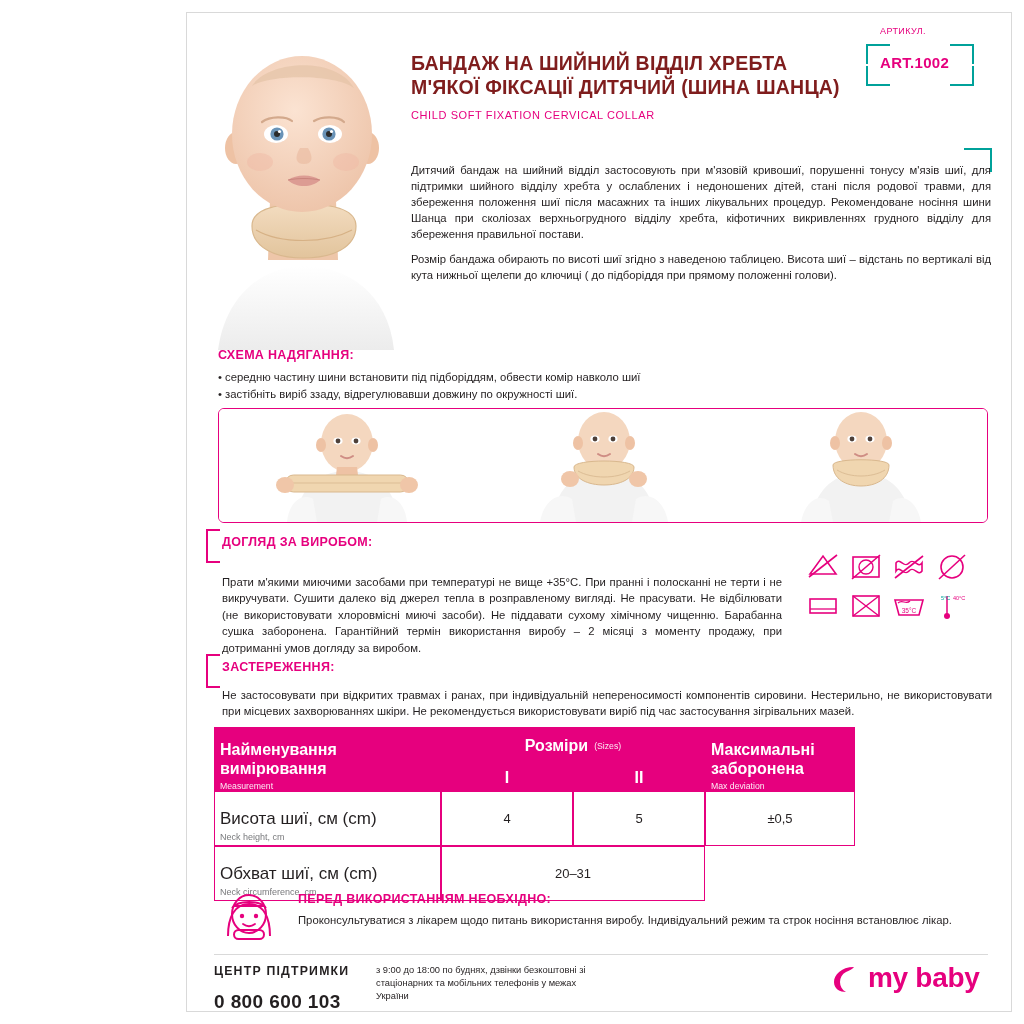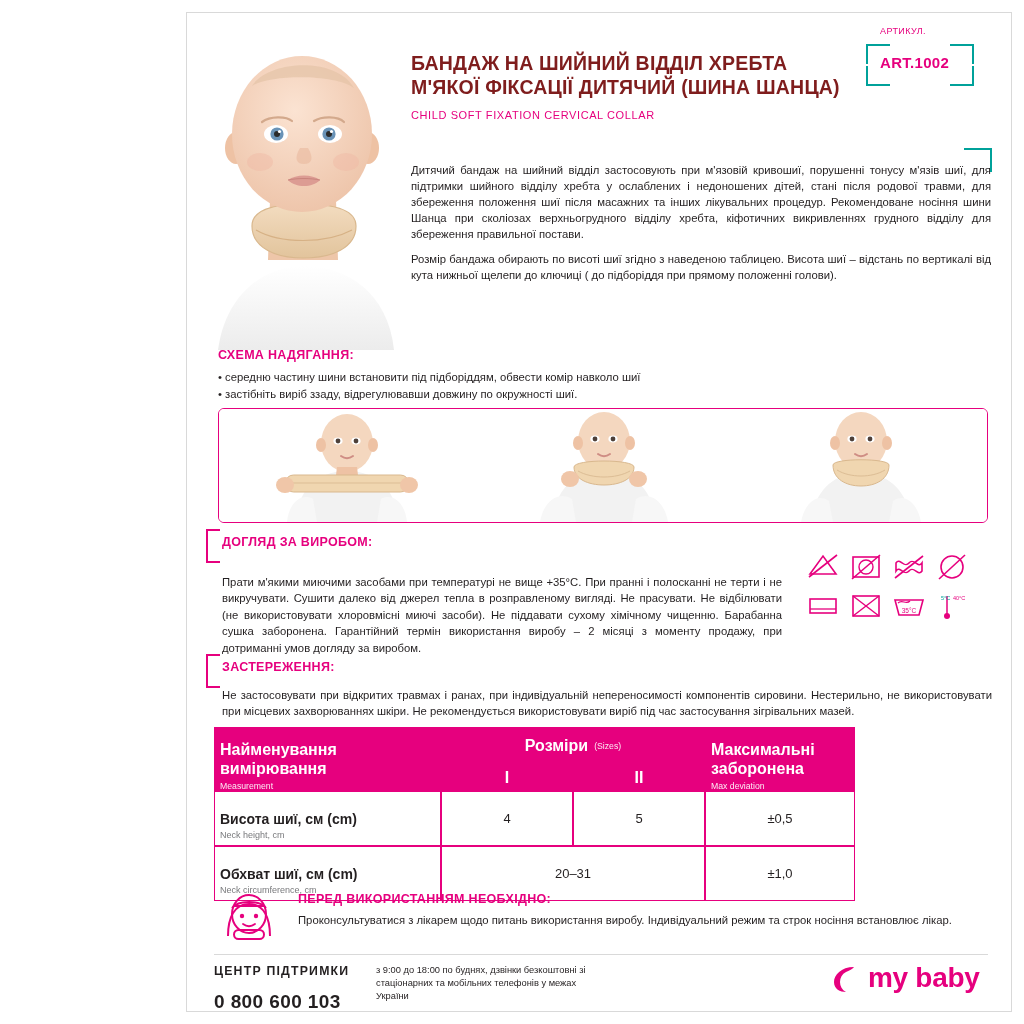--- a/index.html
+++ b/index.html
@@ -286,21 +286,21 @@
   .vleft {
     display: flex;
     flex-direction: column;
     justify-content: center;
     height: 100%;
   }
   .val {
     font-size: 13px;
     color: #231f20;
   }
-  .rowlabel .ttl { font-size: 14px; font-weight: bold; color: #231f20;}
+  .rowlabel .ttl { font-size: 17px; font-weight: normal; color: #231f20;}
   .rowlabel .sub { font-size: 9px; color: #6d6e71; }
 
   
   .beforeuse {
     position: absolute;
     left: 28px;
     top: 880px;
     width: 780px;
     height: 58px;
   }
@@ -681,25 +681,20 @@
           <div class="pad vleft">
             <div class="ttl">Обхват шиї, см (cm)</div>
             <div class="sub">Neck circumference, cm</div>
           </div>
         </div>
         <div class="cell c-sizes data-row">
           <div class="vcenter">
               <span class="val">20–31</span>
             </div>
         </div>
-        <div class="cell c-dev data-row">
-          <div class="vcenter">
-              <span class="val">±1,0</span>
-            </div>
-        </div>
       </div>
     </div>
 
     <div class="beforeuse">
       <span class="bu-icon">
         <svg width="70" height="62" viewBox="0 0 70 62">
           <path d="M14 52 C14 34 20 20 35 20 C50 20 56 34 56 52" fill="none" stroke="#e6007e" stroke-width="2"></path>
           <ellipse cx="35" cy="30" rx="17" ry="19" fill="none" stroke="#e6007e" stroke-width="2"></ellipse>
           <path d="M18 24 C24 16 46 16 52 24" fill="none" stroke="#e6007e" stroke-width="2"></path>
           <line x1="20" y1="22" x2="50" y2="22" stroke="#e6007e" stroke-width="2"></line>

